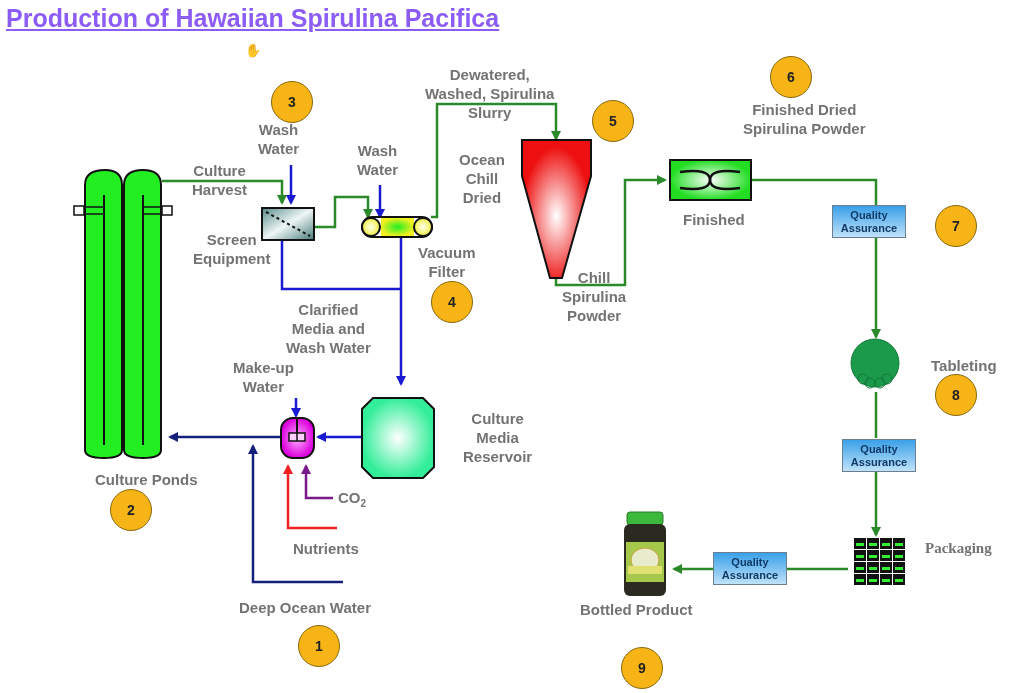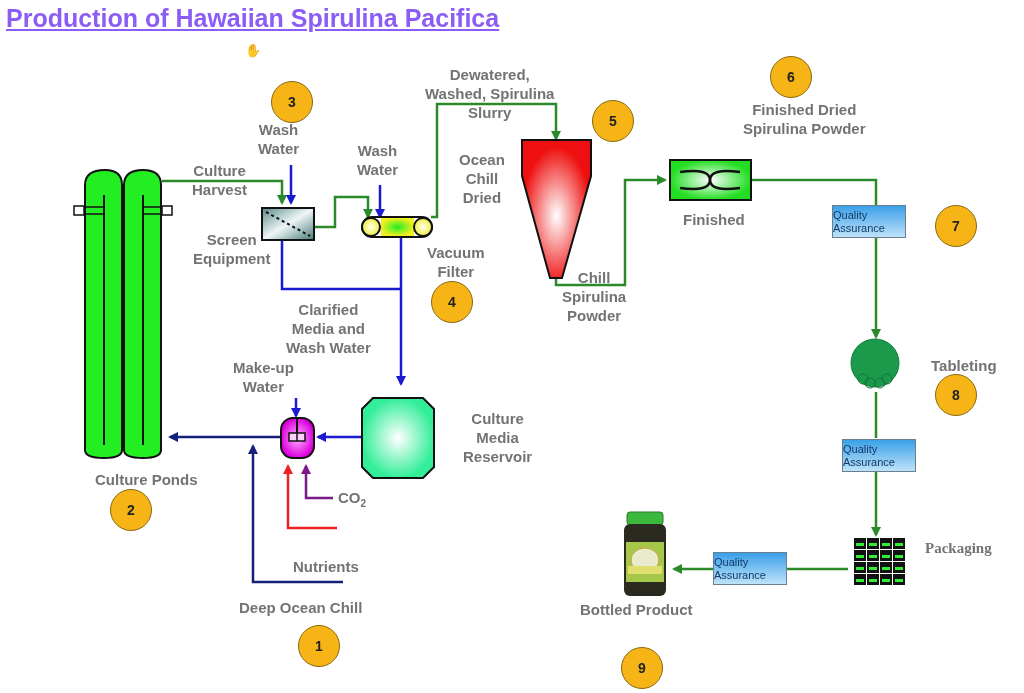--- a/index.html
+++ b/index.html
@@ -1,21 +1,21 @@
 <!DOCTYPE html>
 <html><head>
 <meta charset="utf-8">
 <style>
   html,body{margin:0;padding:0;background:#fff;}
   body{width:1024px;height:693px;position:relative;overflow:hidden;font-family:"Liberation Sans",sans-serif;}
   #title{position:absolute;left:6px;top:4px;font-size:25px;font-weight:bold;text-decoration:underline;color:#8b5cf6;white-space:nowrap;}
   svg#diagram{position:absolute;left:0;top:0;}
   .lbl{position:absolute;font-weight:bold;font-size:15px;color:#737373;text-align:center;line-height:19px;white-space:nowrap;}
   .badge{position:absolute;width:42px;height:42px;border-radius:50%;background:#f6b416;border:1px solid #8a6a10;box-sizing:border-box;display:flex;align-items:center;justify-content:center;font-weight:bold;font-size:14px;color:#222;}
-  .qa{position:absolute;width:74px;height:33px;box-sizing:border-box;border:1px solid #6b7f8e;background:linear-gradient(#3aa0e8,#bfe2fa);color:#123a66;font-weight:normal;font-size:11px;line-height:13px;text-align:left;display:flex;flex-direction:column;justify-content:center;}
+  .qa{position:absolute;width:74px;height:33px;box-sizing:border-box;border:1px solid #6b7f8e;background:linear-gradient(#3aa0e8,#bfe2fa);color:#123a66;font-weight:bold;font-size:11px;line-height:13px;text-align:center;display:flex;flex-direction:column;justify-content:center;}
   .cursor{position:absolute;left:245px;top:43px;font-size:13px;color:#444;}
 </style>
 </head>
 <body>
 
 <div id="title">Production of Hawaiian Spirulina Pacifica</div>
 <div class="cursor">✋</div>
 
 <svg id="diagram" width="1024" height="693" viewBox="0 0 1024 693">
   <defs>
@@ -208,21 +208,21 @@
   <div>Water</div>
 </div>
 <div class="lbl" style="left:192px;top:161px;">
   <div>Culture</div>
   <div>Harvest</div>
 </div>
 <div class="lbl" style="left:193px;top:230px;">
   <div>Screen</div>
   <div>Equipment</div>
 </div>
-<div class="lbl" style="left:427px;top:243px;">
+<div class="lbl" style="left:418px;top:243px;">
   <div>Vacuum</div>
   <div>Filter</div>
 </div>
 <div class="lbl" style="left:286px;top:271px;margin-top:29px;">
   <div>Clarified</div>
   <div>Media and</div>
   <div>Wash Water</div>
 </div>
 <div class="lbl" style="left:425px;top:65px;">
   <div>Dewatered,</div>
@@ -250,23 +250,23 @@
 <div class="lbl" style="left:233px;top:358px;">
   <div>Make-up</div>
   <div>Water</div>
 </div>
 <div class="lbl" style="left:463px;top:409px;">
   <div>Culture</div>
   <div>Media</div>
   <div>Reservoir</div>
 </div>
 <div class="lbl" style="left:338px;top:488px;"><span>CO</span><sub style="font-size:10px;">2</sub></div>
-<div class="lbl" style="left:293px;top:557px;">Nutrients</div>
+<div class="lbl" style="left:293px;top:539px;">Nutrients</div>
 <div class="lbl" style="left:95px;top:470px;">Culture Ponds</div>
-<div class="lbl" style="left:239px;top:598px;">Deep Ocean Chill</div>
+<div class="lbl" style="left:239px;top:598px;">Deep Ocean Water</div>
 
 <div class="qa" style="left:832px;top:205px;">
   <div>Quality</div>
   <div>Assurance</div>
 </div>
 <div class="qa" style="left:842px;top:439px;">
   <div>Quality</div>
   <div>Assurance</div>
 </div>
 <div class="qa" style="left:713px;top:552px;">

